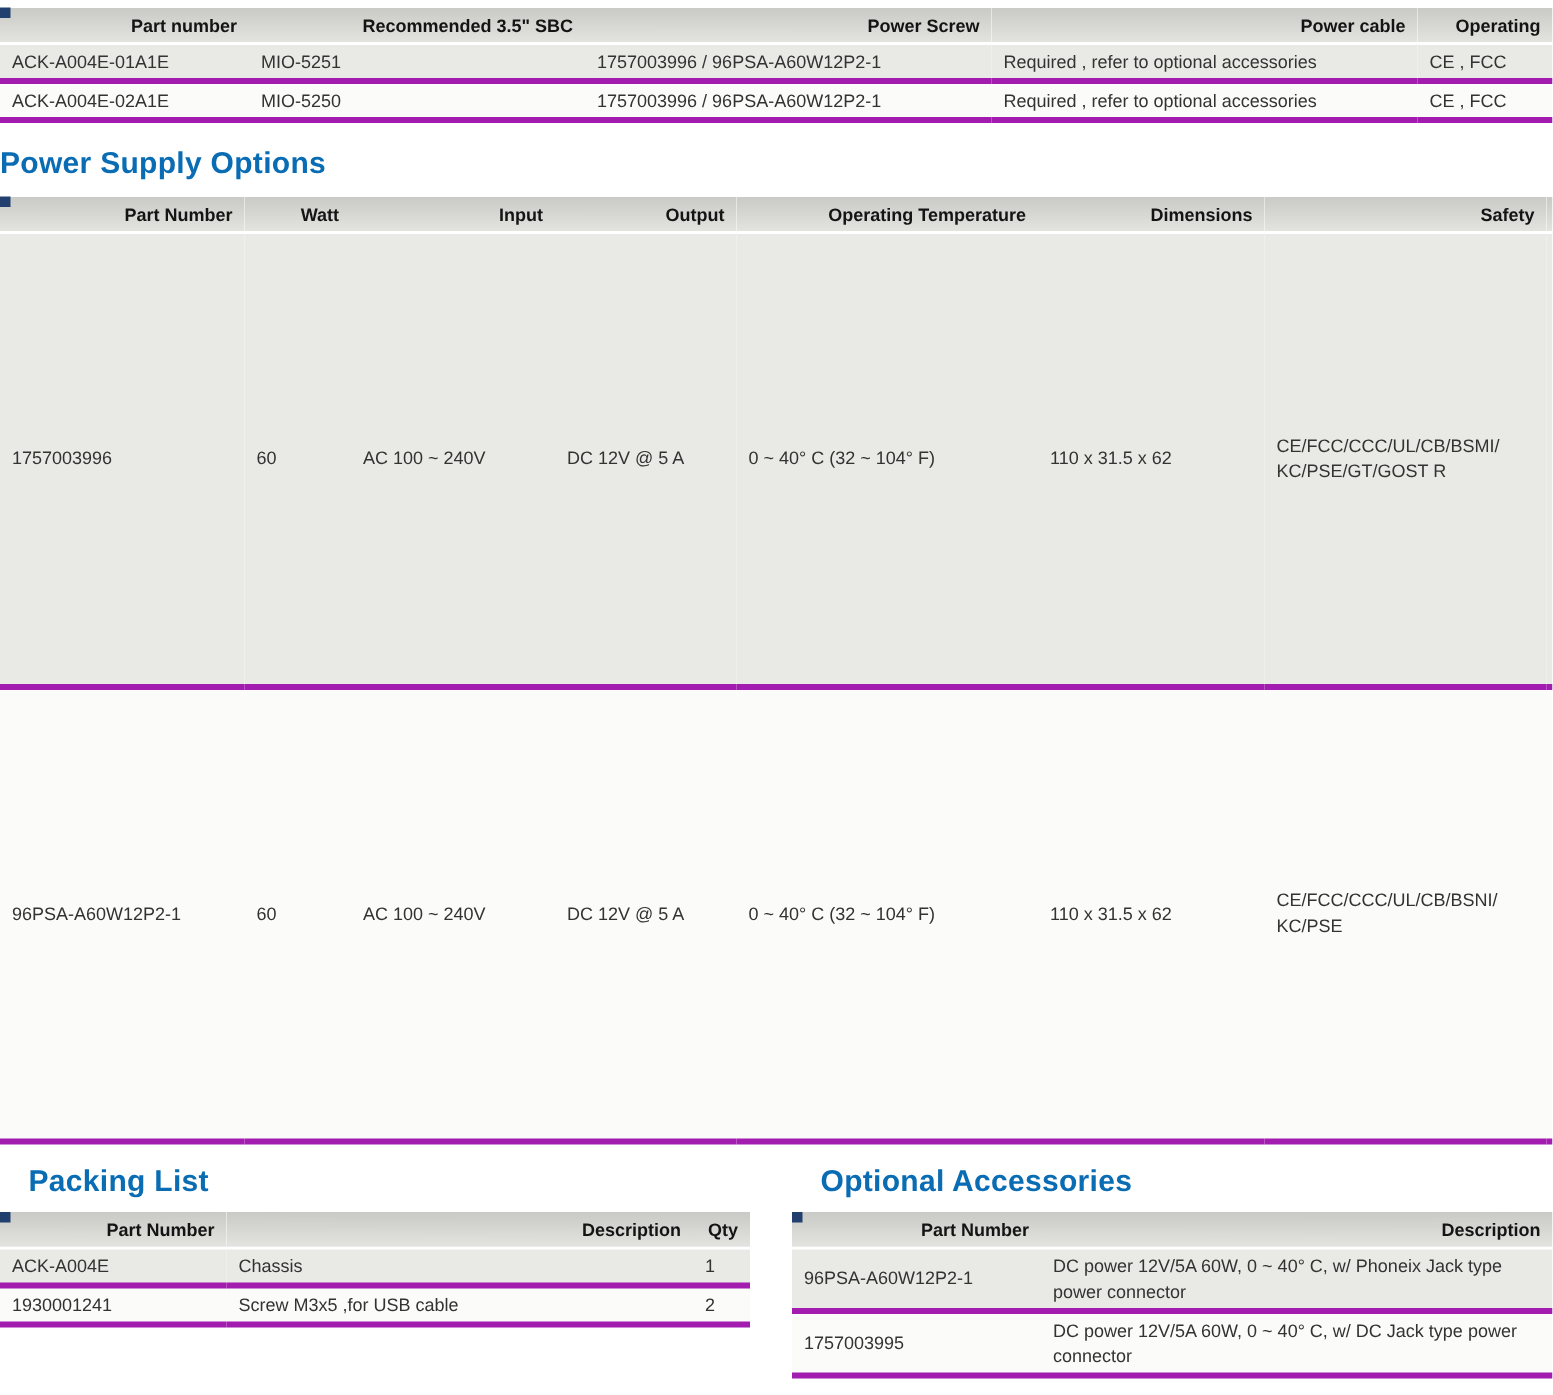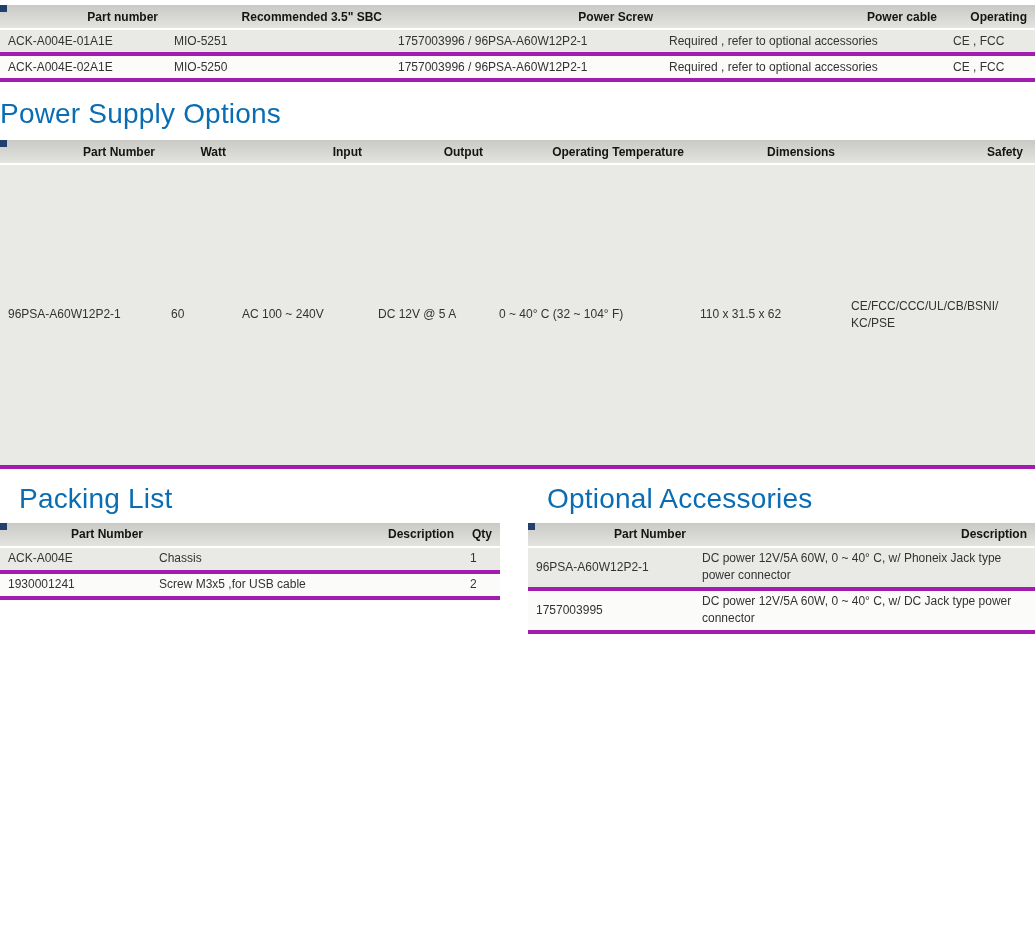--- a/index.html
+++ b/index.html
@@ -37,21 +37,21 @@
   .t-power th:nth-child(6){width:135px}
   .t-power th:nth-child(7){width:172px}
 
   .t-pack th:nth-child(1){width:135px}
   .t-pack th:nth-child(2){width:295px}
 
   .t-acc th:nth-child(1){width:150px}
 
   
   .sec-title {
-    color:#0a6db4; font-size:28px; font-weight:normal;
+    color:#0a6db4; font-size:20px; font-weight:bold;
     margin:16px 0 10px; letter-spacing:0.2px;
   }
   .sec-title.small-gap { margin:14px 0 8px;padding-left:19px; }
 
   
   .cols { display:flex; gap:28px; align-items:flex-start; }
   .col-left  { width:500px; flex:0 0 500px; }
   .col-right { width:507px; flex:0 0 507px; }
 </style>
 </head>
@@ -100,20 +100,30 @@
             <th>Watt</th>
             <th>Input</th>
             <th>Output</th>
             <th>Operating Temperature</th>
             <th>Dimensions</th>
             <th>Safety</th>
             <th>MBTF</th>
           </tr>
         </thead>
         <tbody>
+          <tr>
+            <td>1757003996</td>
+            <td>60</td>
+            <td>AC 100 ~ 240V</td>
+            <td>DC 12V @ 5 A</td>
+            <td>0 ~ 40° C (32 ~ 104° F)</td>
+            <td>110 x 31.5 x 62</td>
+            <td>CE/FCC/CCC/UL/CB/BSMI/ KC/PSE/GT/GOST R</td>
+            <td>100,000 hours @ 25° C</td>
+          </tr>
           <tr>
             <td>96PSA-A60W12P2-1</td>
             <td>60</td>
             <td>AC 100 ~ 240V</td>
             <td>DC 12V @ 5 A</td>
             <td>0 ~ 40° C (32 ~ 104° F)</td>
             <td>110 x 31.5 x 62</td>
             <td>CE/FCC/CCC/UL/CB/BSNI/ KC/PSE</td>
             <td>100,000 hours @ 25° C</td>
           </tr>

